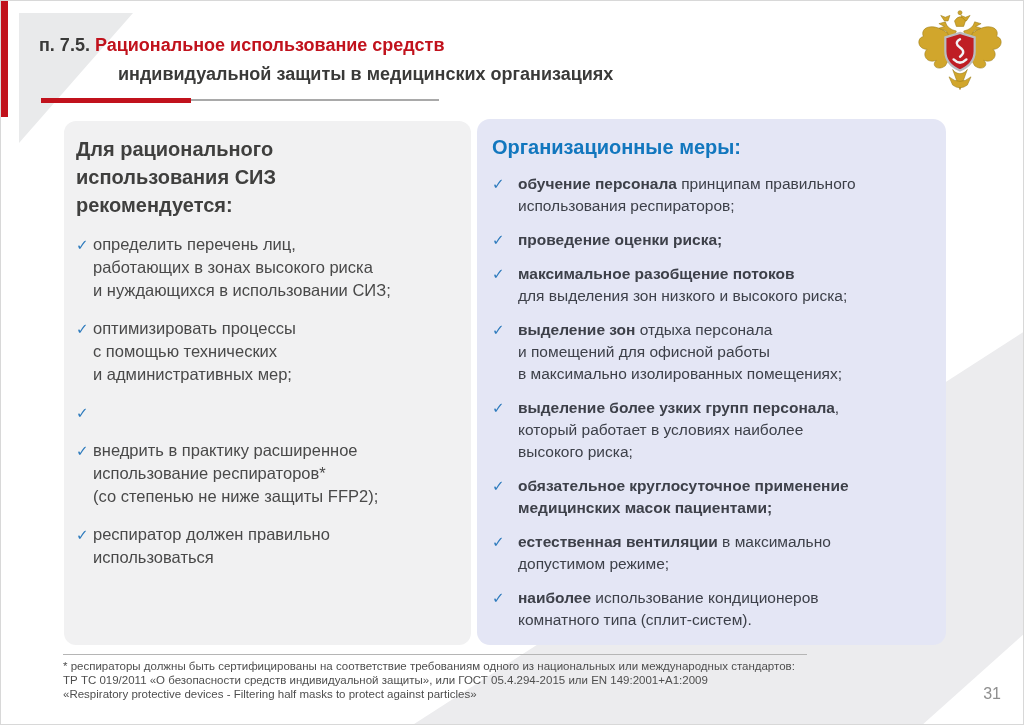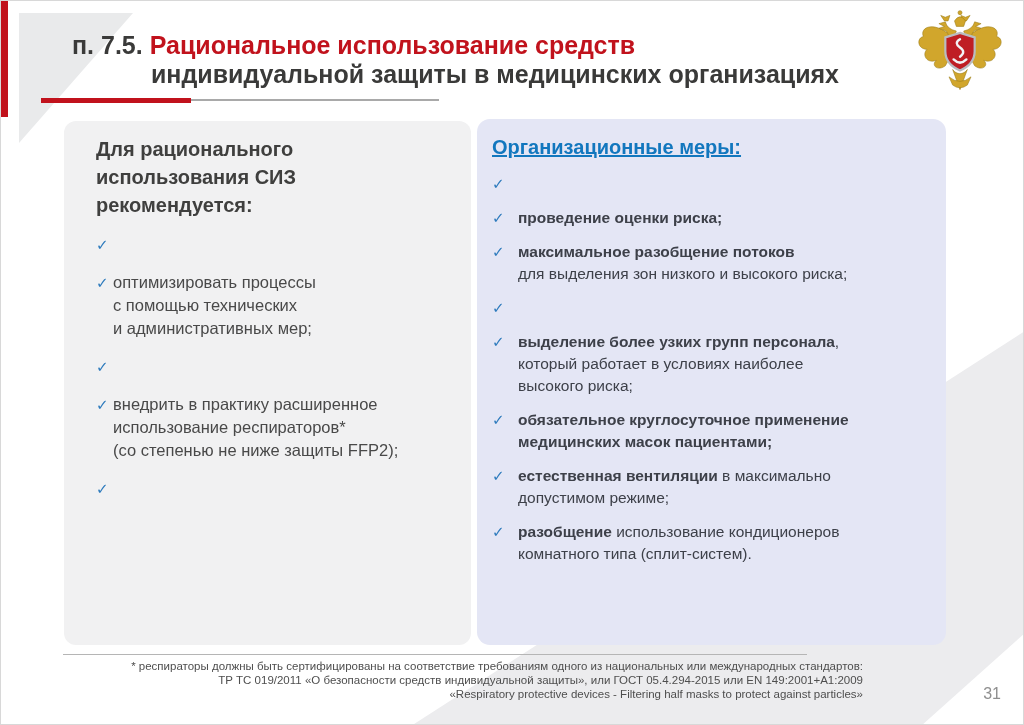--- a/index.html
+++ b/index.html
@@ -7,56 +7,56 @@
     position:relative;width:1024px;height:725px;overflow:hidden;
     background:#ffffff;border:1px solid #d8d8d8;box-sizing:border-box;
     font-family:"Liberation Sans","DejaVu Sans",sans-serif;
   }
   
   .deco{position:absolute;left:0;top:0;width:1024px;height:725px;pointer-events:none;}
   .deco-tl{background:#e9eaeb;clip-path:polygon(18px 12px,132px 12px,18px 142px);}
   .deco-br{background:#ececee;clip-path:polygon(410px 725px,1024px 330px,1024px 632px,920px 725px);}
   .red-strip{position:absolute;left:0;top:0;width:7px;height:116px;background:var(--accent_red,#c1121c);}
   
-  .title-block{position:absolute;left:38px;top:30px;font-size:25px;font-weight:bold;line-height:29px;color:var(--title_color,#3a3a39);margin-left:33px;}
+  .title-block{position:absolute;left:38px;top:30px;font-size:18px;font-weight:bold;line-height:29px;color:var(--title_color,#3a3a39);}
   .t-red{color:var(--accent_red,#c1121c);}
   .t-line2{padding-left:79px;}
   .title-rule{position:absolute;left:40px;top:96px;width:398px;height:6px;display:flex;align-items:center;}
   .rule-red{width:150px;height:5px;background:var(--accent_red,#c1121c);}
   .rule-gray{flex:1;height:2px;background:#a9a9a9;}
   
   .emblem{position:absolute;left:913px;top:8px;width:92px;height:88px;}
   
   .panel{position:absolute;box-sizing:border-box;}
   .panel-left{
     left:63px;top:120px;width:407px;height:524px;background:var(--left_panel_bg,#f1f1f2);
-    border-radius:12px;padding:14px 18px 14px 32px;color:#494949;
+    border-radius:12px;padding:14px 18px 14px 12px;color:#494949;
   }
   .panel-right{
     left:476px;top:118px;width:469px;height:526px;background:var(--right_panel_bg,#e4e6f5);
     border-radius:13px;padding:13px 14px 13px 13px;color:#3d4049;
   }
   .panel-heading-left{
     margin:0 0 14px 0;font-size:20px;line-height:28px;font-weight:bold;color:#3f3f3e;white-space:pre-line;
   }
   .panel-heading-right{
-    margin:2px 0 13px 2px;font-size:20px;line-height:26px;font-weight:bold;color:var(--blue_heading,#1277be);text-decoration:underline;
+    margin:2px 0 13px 2px;font-size:20px;line-height:26px;font-weight:bold;color:var(--blue_heading,#1277be);
   }
   .bullet{display:flex;align-items:flex-start;}
   .panel-left .bullet{margin-bottom:15px;font-size:16.5px;line-height:23px;}
   .panel-right .bullet{margin-bottom:12px;font-size:15.5px;line-height:22px;}
   .bullet:last-child{margin-bottom:0;}
   .check{color:var(--check_blue,#2e7bbd);flex:0 0 auto;font-weight:bold;}
   .panel-left .check{width:17px;font-size:15px;}
   .panel-right .check{width:26px;font-size:15px;padding-left:2px;}
   .bullet-text{white-space:pre-line;}
   .b{font-weight:bold;}
   
   .foot-sep{position:absolute;left:62px;top:653px;width:744px;height:1px;background:#b5b5b5;}
-  .footnote{position:absolute;left:62px;top:658px;width:800px;font-size:11.5px;line-height:14px;color:#4e4e4e;text-align:right;}
+  .footnote{position:absolute;left:62px;top:658px;width:800px;font-size:11.5px;line-height:14px;color:#4e4e4e;}
   .page-number{position:absolute;right:22px;top:684px;font-size:16px;color:#8f8f8f;}
 </style>
 </head>
 <body>
 
 <div class="slide">
 
   <div class="deco deco-tl"></div>
   <div class="deco deco-br"></div>
   <div class="red-strip"></div>
@@ -93,79 +93,89 @@
     </svg>
   </div>
 
   <section class="panel panel-left">
     <h2 class="panel-heading-left">Для рационального
 использования СИЗ
 рекомендуется:</h2>
     <div class="bullets" id="left-bullets">
         <div class="bullet">
           <span class="check">✓</span>
+          <span class="bullet-text"><span>определить перечень лиц,
+работающих в зонах высокого риска
+и нуждающихся в использовании СИЗ;</span></span>
         </div>
         <div class="bullet">
           <span class="check">✓</span>
           <span class="bullet-text"><span>оптимизировать процессы
 с помощью технических
 и административных мер;</span></span>
         </div>
         <div class="bullet">
           <span class="check">✓</span>
         </div>
         <div class="bullet">
           <span class="check">✓</span>
           <span class="bullet-text"><span>внедрить в практику расширенное
 использование респираторов*
 (со степенью не ниже защиты FFP2);</span></span>
         </div>
         <div class="bullet">
           <span class="check">✓</span>
+          <span class="bullet-text"><span>респиратор должен правильно
+использоваться</span></span>
         </div>
       </div>
   </section>
 
   <section class="panel panel-right">
     <h2 class="panel-heading-right">Организационные меры:</h2>
     <div class="bullets" id="right-bullets">
         <div class="bullet">
           <span class="check">✓</span>
+          <span class="bullet-text"><span class="b">обучение персонала</span><span> принципам правильного
+использования респираторов;</span></span>
         </div>
         <div class="bullet">
           <span class="check">✓</span>
           <span class="bullet-text"><span class="b">проведение оценки риска;</span></span>
         </div>
         <div class="bullet">
           <span class="check">✓</span>
           <span class="bullet-text"><span class="b">максимальное разобщение потоков</span><span>
 для выделения зон низкого и высокого риска;</span></span>
         </div>
         <div class="bullet">
           <span class="check">✓</span>
+          <span class="bullet-text"><span class="b">выделение зон</span><span> отдыха персонала
+и помещений для офисной работы
+в максимально изолированных помещениях;</span></span>
         </div>
         <div class="bullet">
           <span class="check">✓</span>
           <span class="bullet-text"><span class="b">выделение более узких групп персонала</span><span>,
 который работает в условиях наиболее
 высокого риска;</span></span>
         </div>
         <div class="bullet">
           <span class="check">✓</span>
           <span class="bullet-text"><span class="b">обязательное круглосуточное применение
 медицинских масок пациентами;</span></span>
         </div>
         <div class="bullet">
           <span class="check">✓</span>
           <span class="bullet-text"><span class="b">естественная вентиляции</span><span> в максимально
 допустимом режиме;</span></span>
         </div>
         <div class="bullet">
           <span class="check">✓</span>
-          <span class="bullet-text"><span class="b">разобщение</span><span> использование кондиционеров
+          <span class="bullet-text"><span class="b">наиболее</span><span> использование кондиционеров
 комнатного типа (сплит-систем).</span></span>
         </div>
       </div>
   </section>
 
   <div class="foot-sep"></div>
 
   <div class="footnote">
     <div>* респираторы должны быть сертифицированы на соответствие требованиям одного из национальных или международных стандартов:</div>
     <div>ТР ТС 019/2011 «О безопасности средств индивидуальной защиты», или ГОСТ 05.4.294-2015 или EN 149:2001+A1:2009</div>

